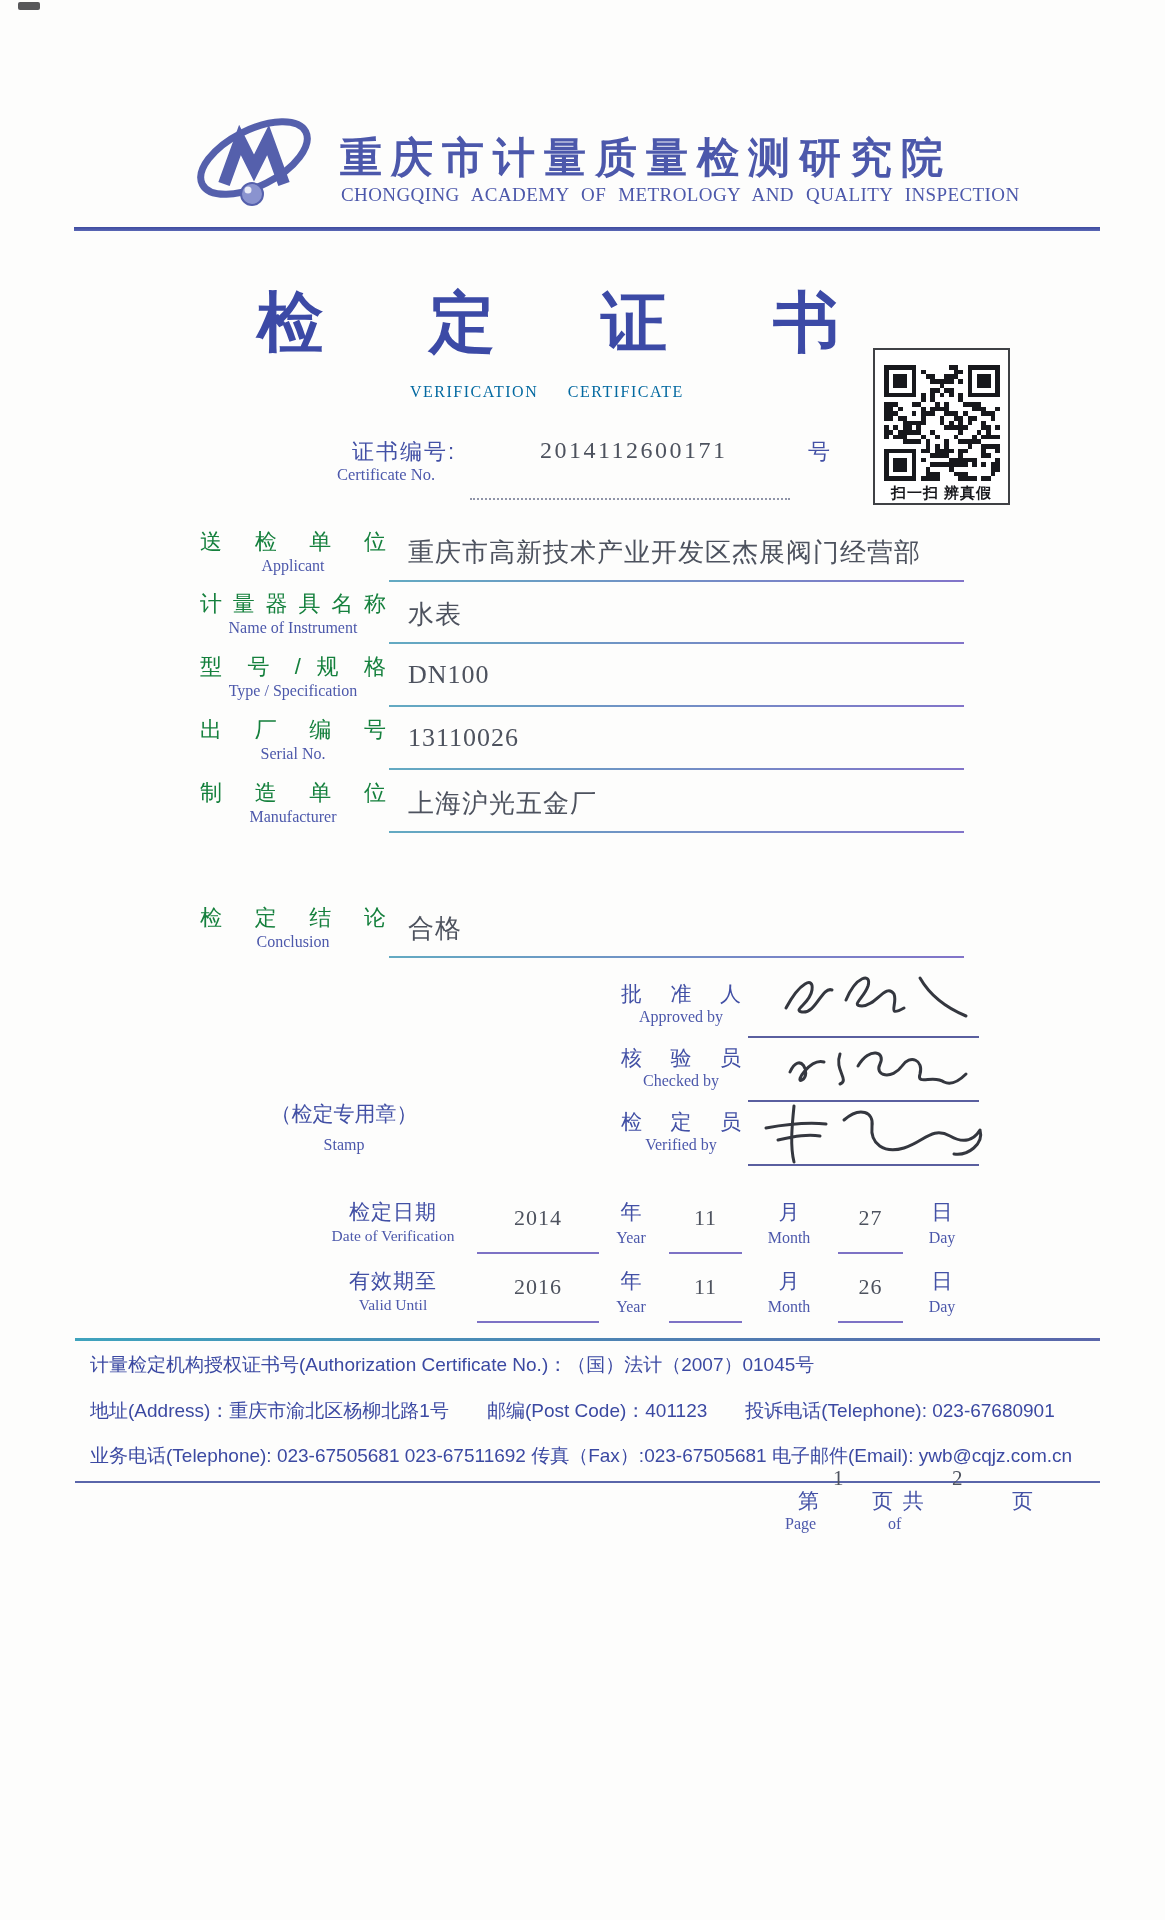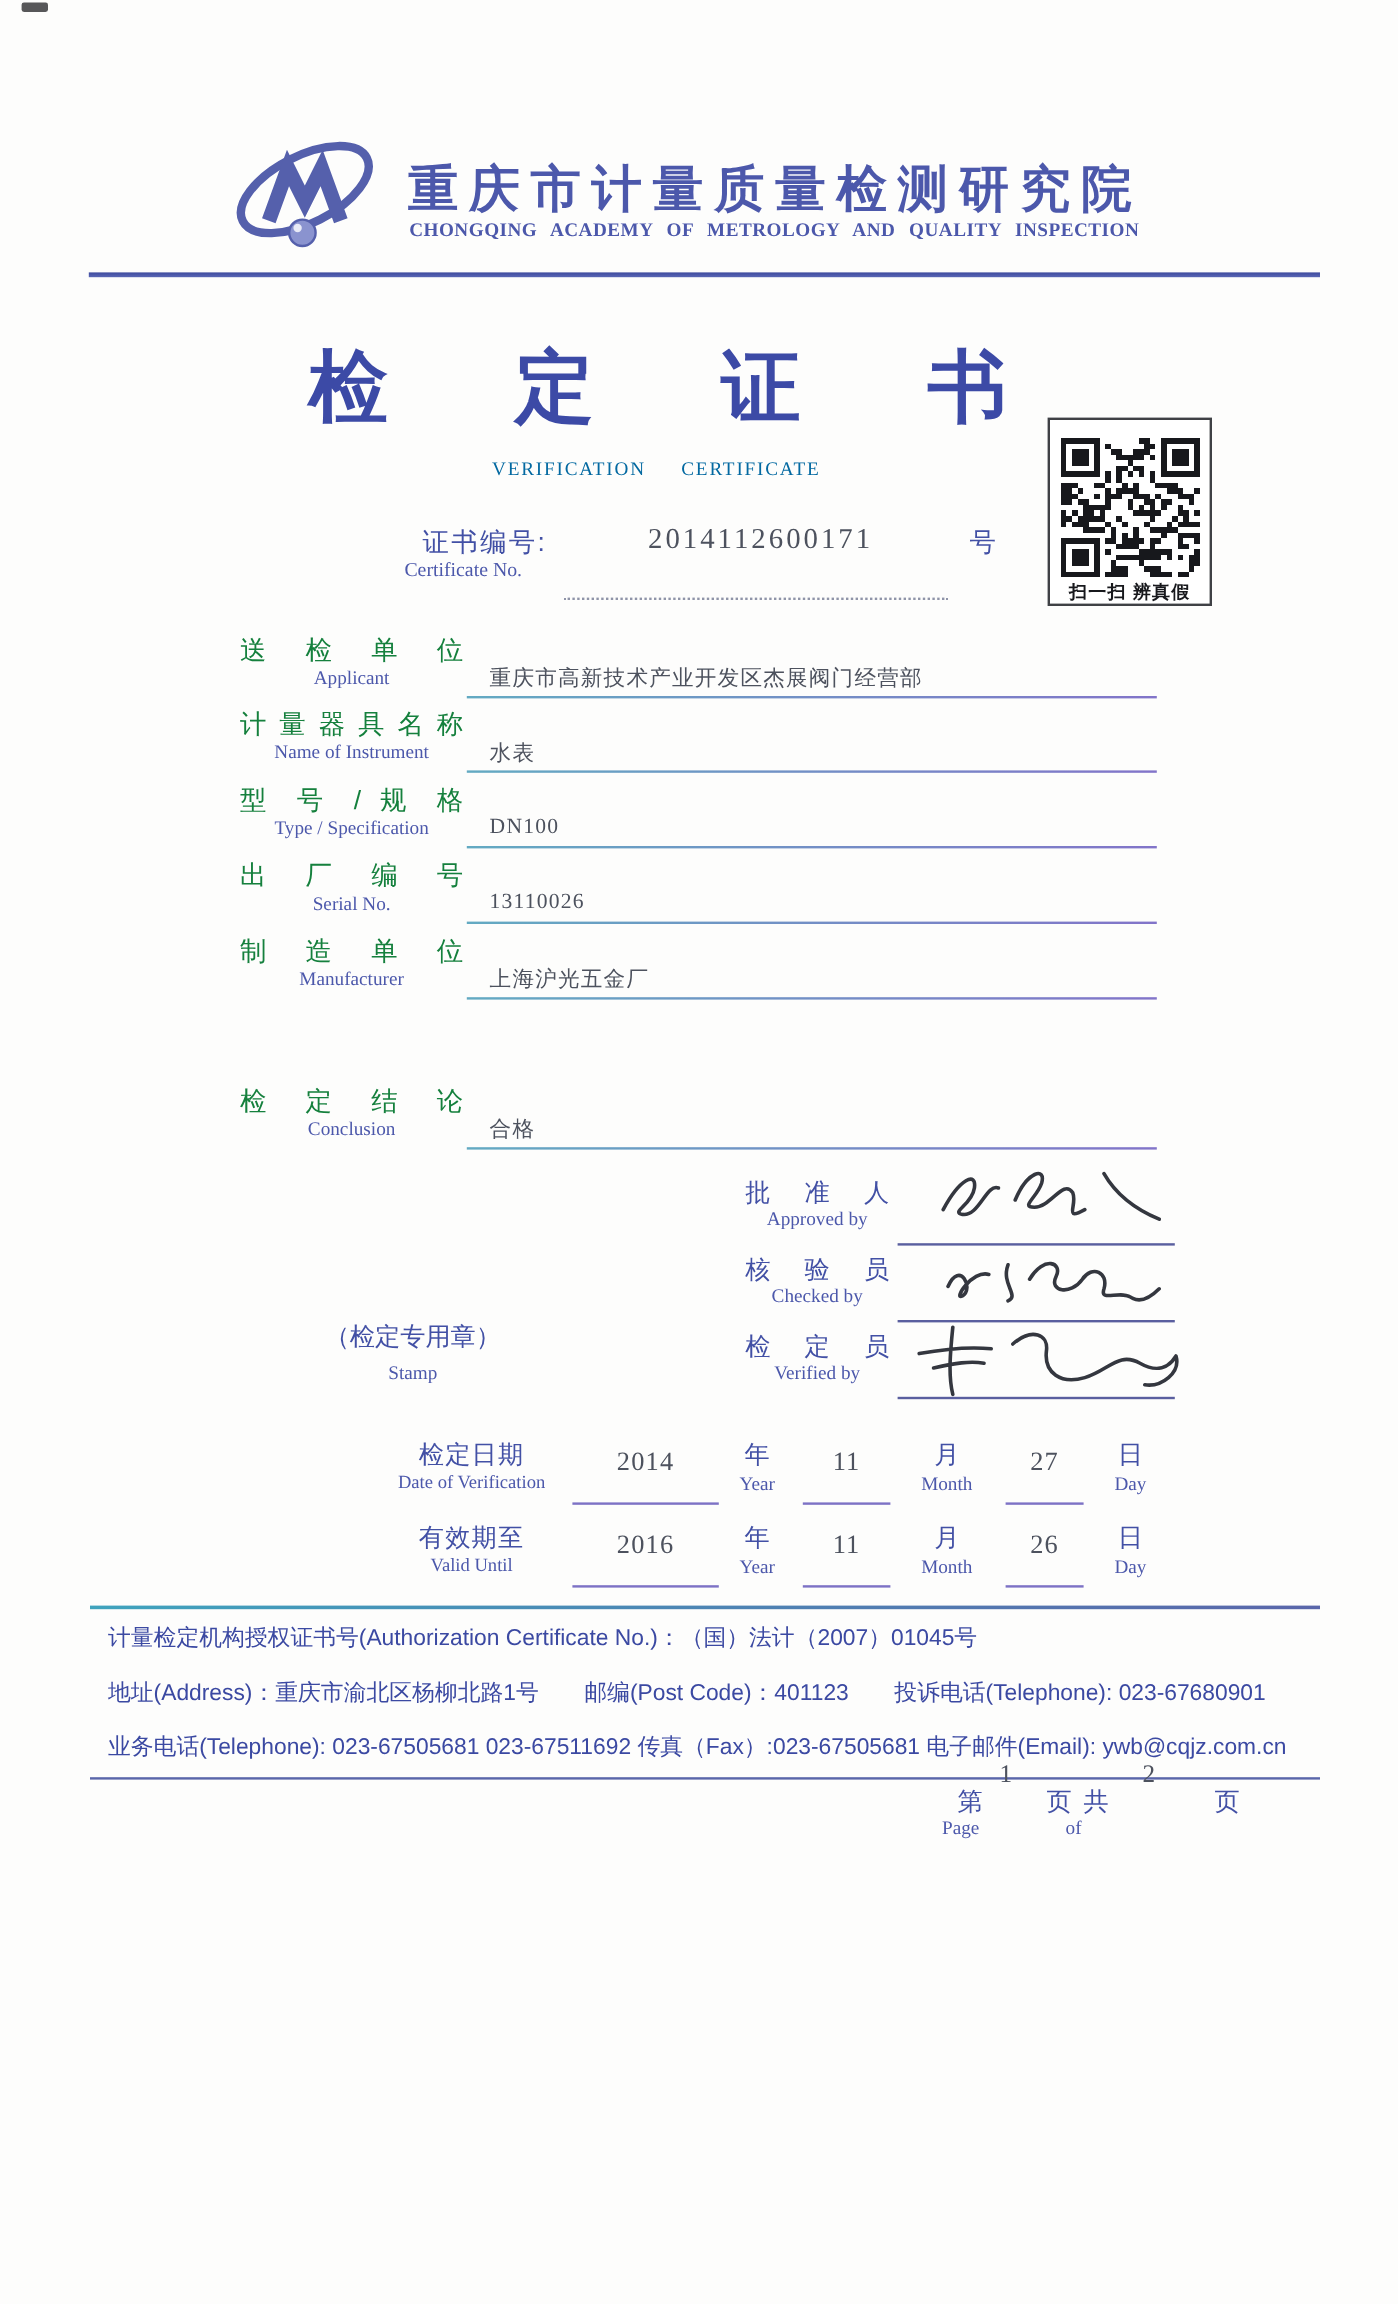--- a/index.html
+++ b/index.html
@@ -11,21 +11,21 @@
   .val{font-family:"Liberation Serif",serif;color:#4d525e;}
   .jst{text-align:justify;text-align-last:justify;}
   .ctr{text-align:center;}
 
   
   .scan-mark{left:18px;top:2px;width:22px;height:8px;background:#3a3a3c;border-radius:2px;opacity:.85;}
 
   
   .logo{left:190px;top:106px;width:128px;height:106px;}
   .org-cn{left:340px;top:130px;font-size:42px;font-weight:600;letter-spacing:9px;color:#4c58ab;white-space:nowrap;}
-  .org-en{left:341px;top:184px;font-size:16px;font-weight:700;letter-spacing:.4px;word-spacing:7px;white-space:nowrap;}
+  .org-en{left:341px;top:184px;font-size:19px;font-weight:400;letter-spacing:.4px;word-spacing:7px;white-space:nowrap;}
   .header-rule{left:74px;top:227px;width:1026px;height:4px;background:linear-gradient(180deg,#3d4a9e,#5a67b5);}
 
   
   .title-cn{left:257px;top:278px;font-size:66px;font-weight:700;letter-spacing:106px;color:#3c4aa6;white-space:nowrap;}
   .title-en{left:410px;top:383px;font-size:16px;font-weight:400;letter-spacing:1.5px;word-spacing:24px;color:#0369a1;}
 
   
   .qr-box{left:873px;top:348px;width:137px;height:157px;border:2px solid #3f4145;background:#fff;
           display:flex;flex-direction:column;align-items:center;justify-content:flex-start;box-sizing:border-box;padding-top:15px;}
   .qr-box svg{width:118px;height:118px;shape-rendering:crispEdges;}
@@ -35,21 +35,21 @@
   .cno-cn{left:352px;top:437px;font-size:22px;letter-spacing:2px;}
   .cno-en{left:337px;top:465px;font-size:16.5px;}
   .cno-val{left:540px;top:437px;font-size:24px;letter-spacing:2.5px;}
   .cno-line{left:470px;top:498px;width:320px;border-top:2px dotted #8f94a8;}
   .cno-suffix{left:808px;top:437px;font-size:22px;}
 
   
   .frow{position:absolute;left:0;width:1165px;height:60px;}
   .f-cn{position:absolute;left:200px;top:0;width:186px;font-size:22px;color:#15803d;}
   .f-en{position:absolute;left:193px;top:30px;width:200px;font-size:16px;}
-  .f-val{position:absolute;left:408px;top:26px;font-size:18px;letter-spacing:1px;white-space:nowrap;}
+  .f-val{position:absolute;left:408px;top:8px;font-size:26px;letter-spacing:1px;white-space:nowrap;}
   .f-line{position:absolute;left:389px;top:53px;width:575px;height:2px;
           background:linear-gradient(90deg,#63aac2,#8274c9);}
   .r1{top:527px;}.r2{top:589px;}.r3{top:652px;}.r4{top:715px;}.r5{top:778px;}.r6{top:840px;}.r7{top:903px;}
 
   
   .stamp{left:253px;top:1100px;width:182px;text-align:center;}
   .stamp .s1{font-size:21px;color:#4250a5;}
   .stamp .s2{font-size:16px;margin-top:8px;}
   .srow{position:absolute;left:0;width:1165px;height:64px;}
   .s-cn{position:absolute;left:621px;top:0;width:120px;font-size:21px;color:#4250a5;}

